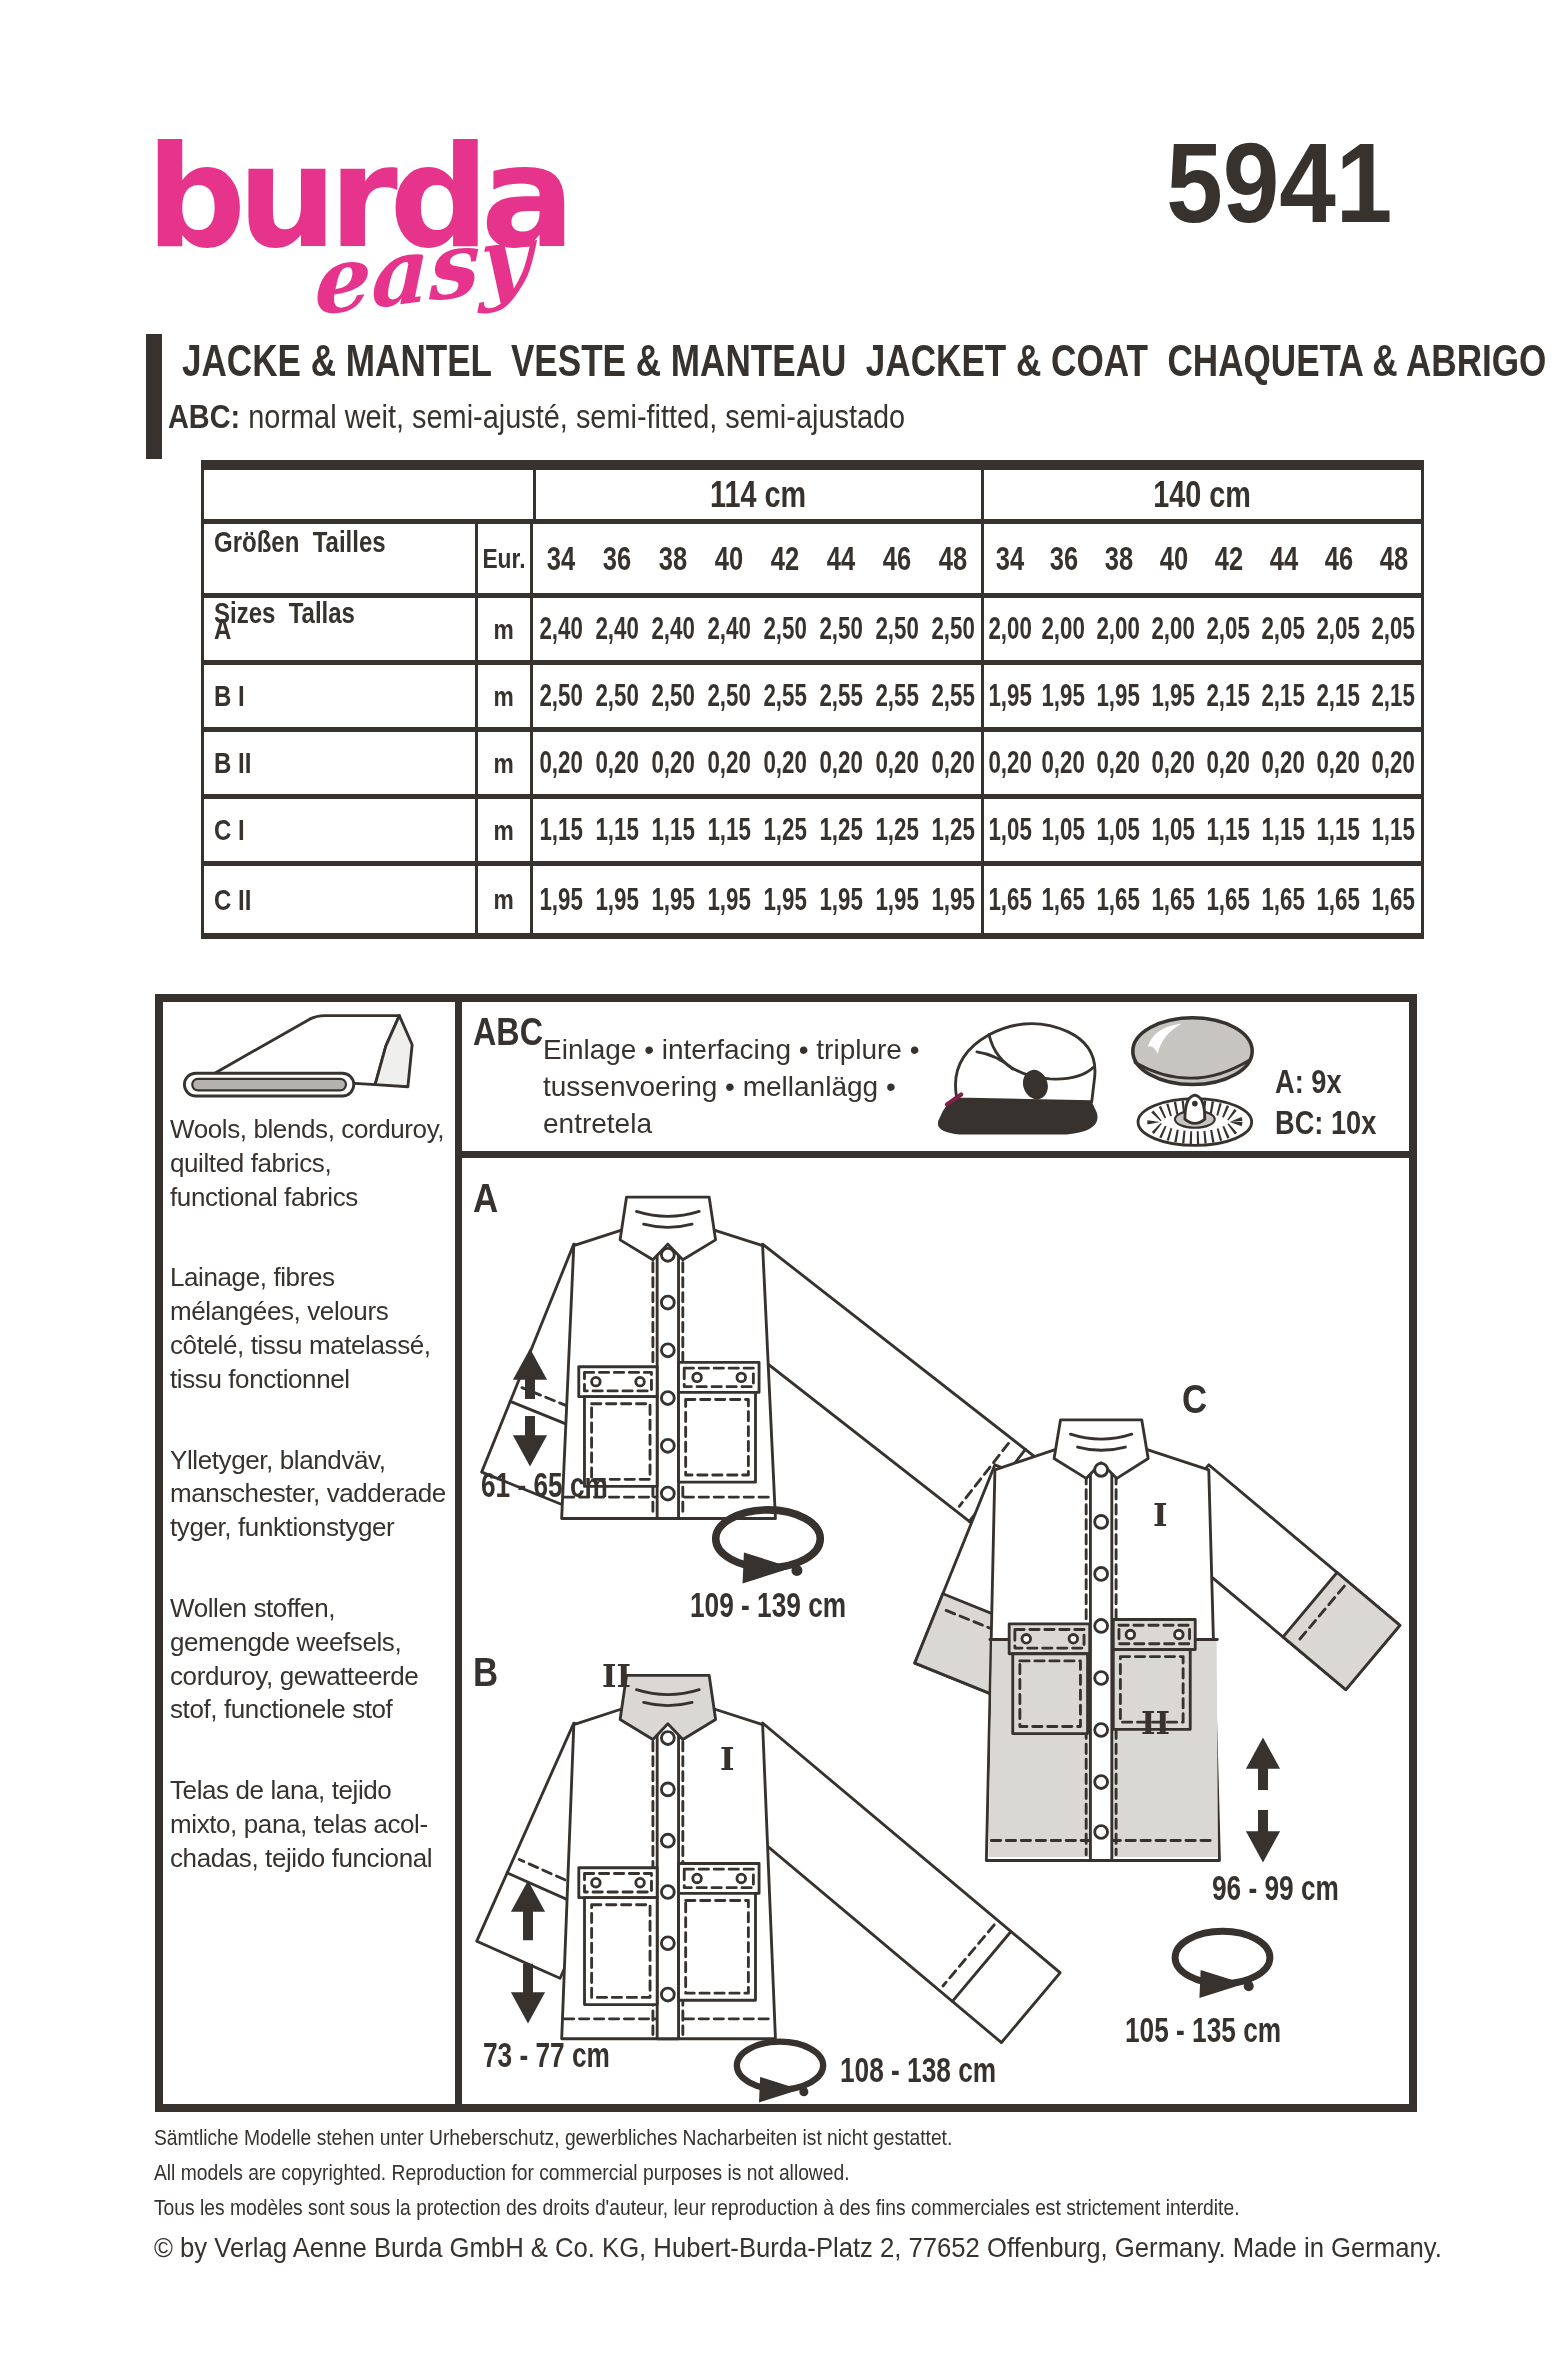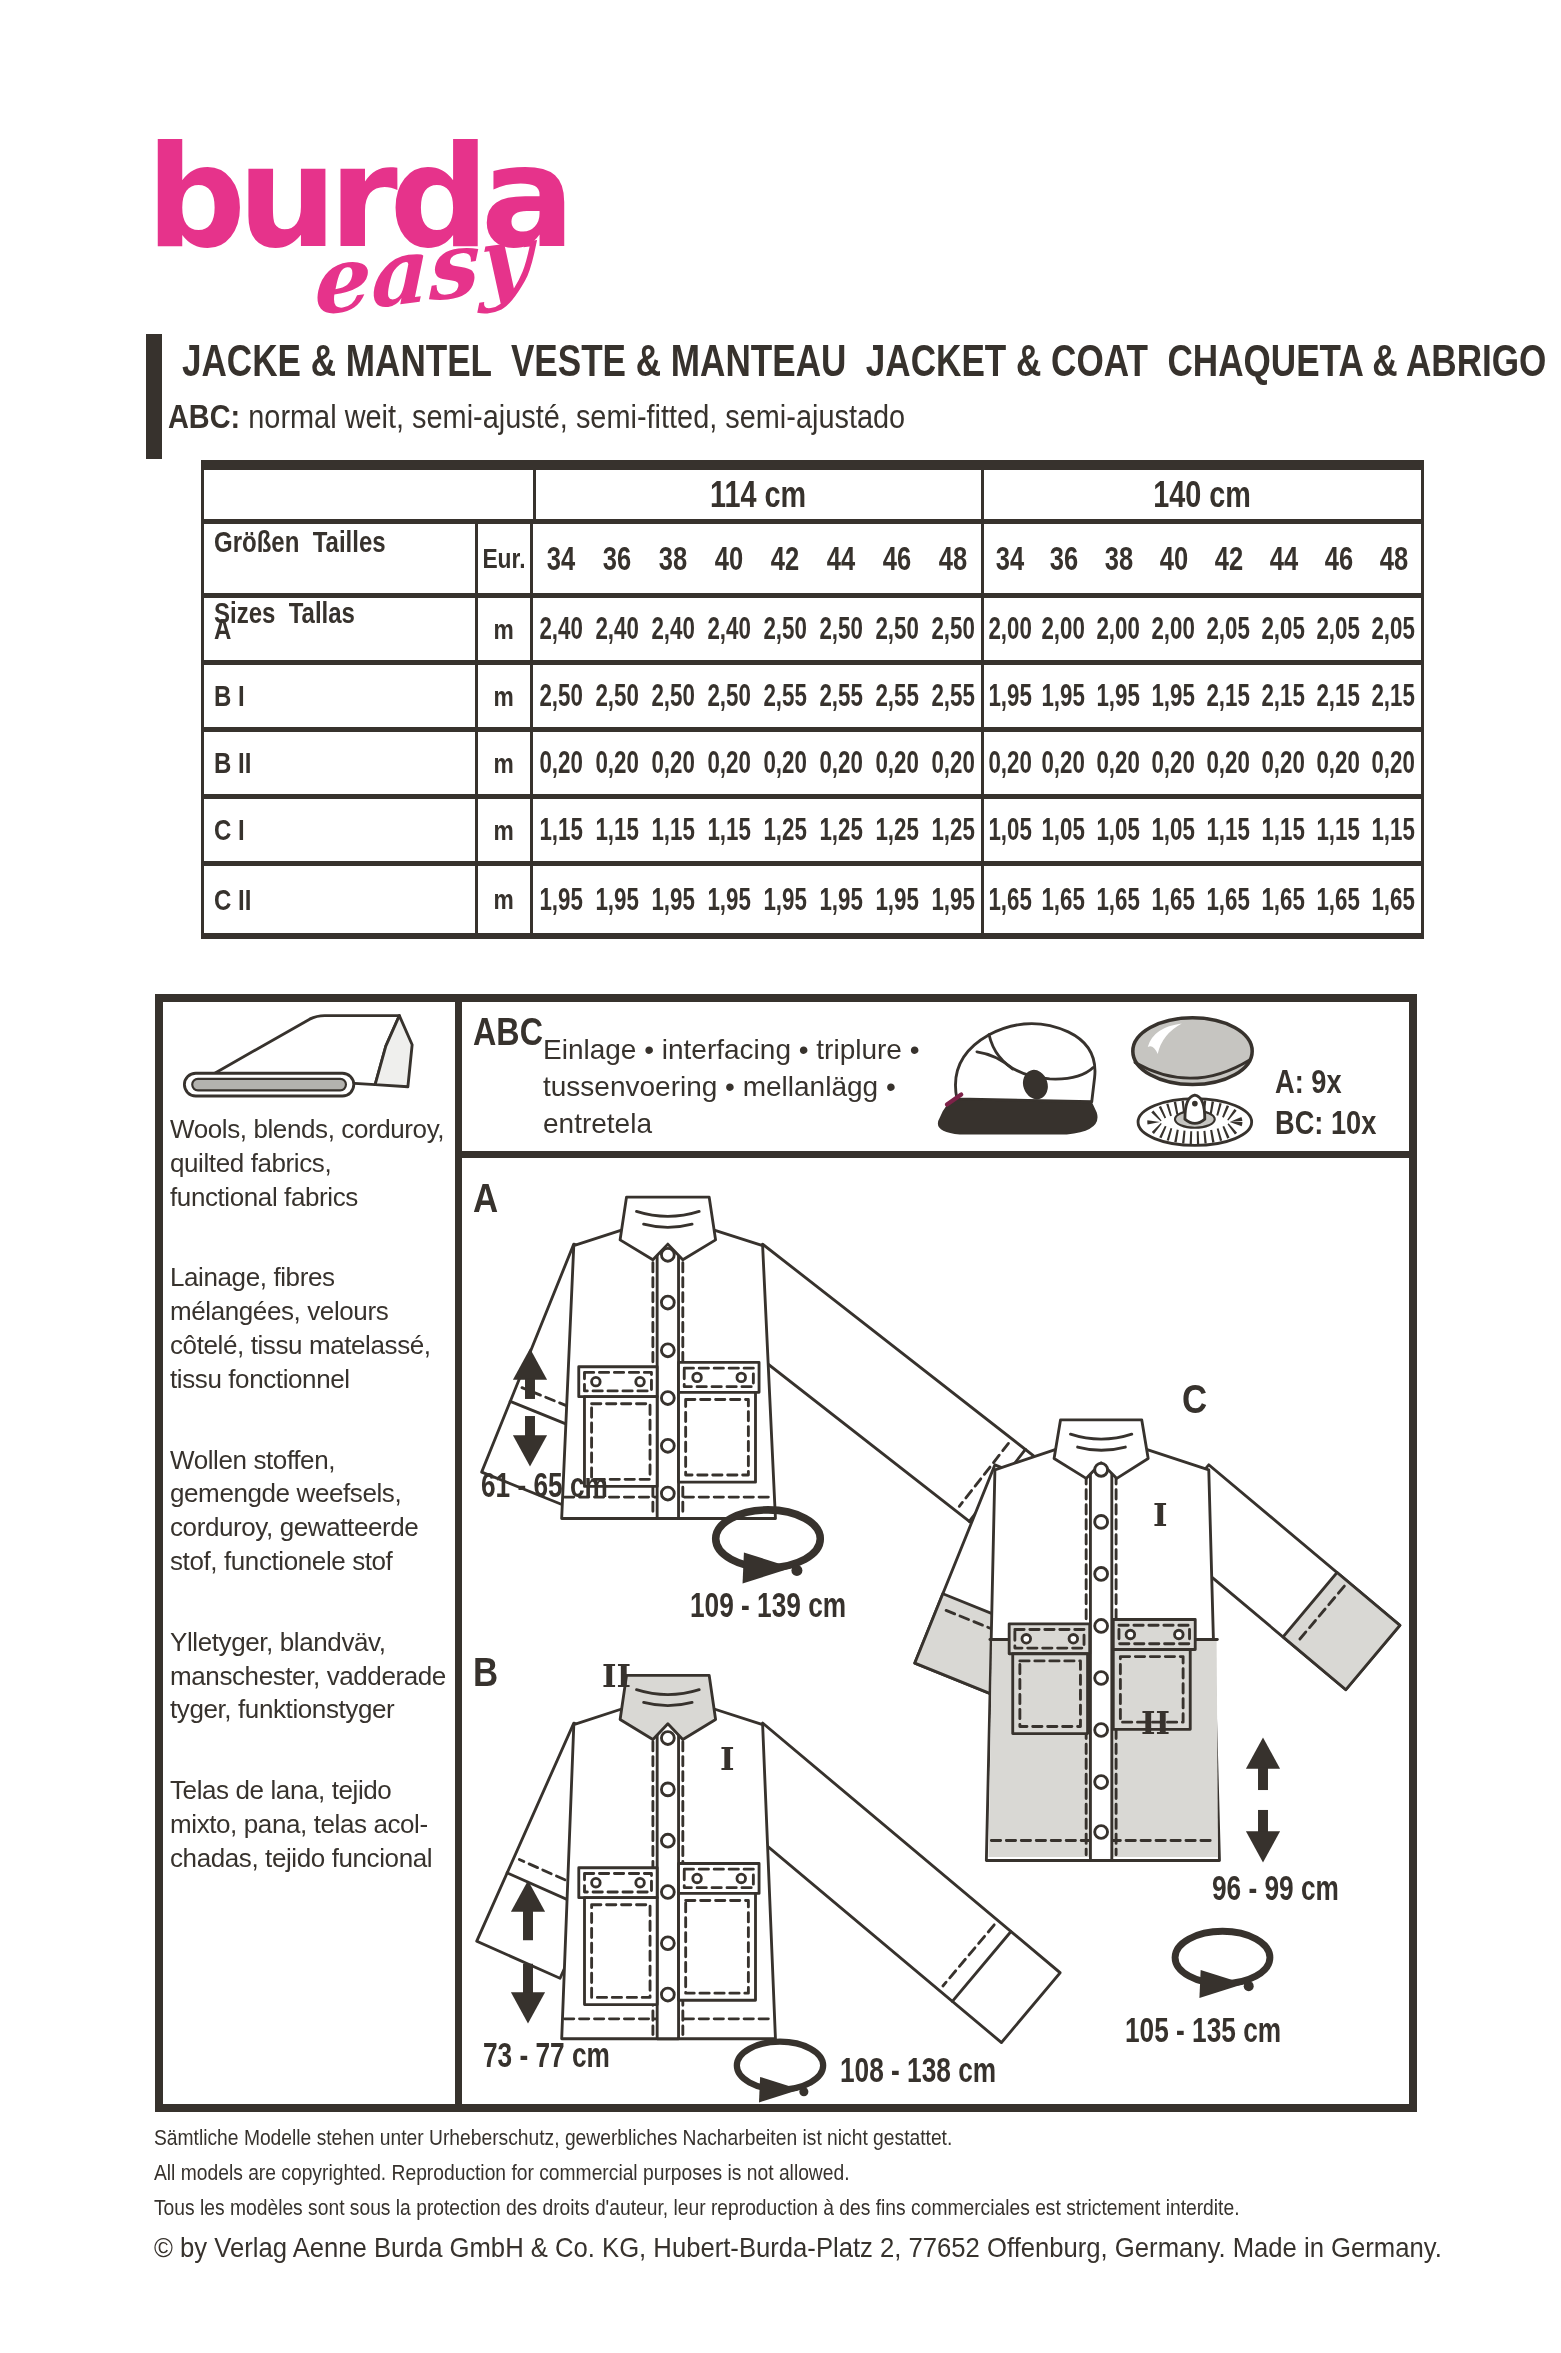--- a/index.html
+++ b/index.html
@@ -82,20 +82,23 @@
 <body>
 
 <div class="page">
 
   <div class="abs" style="left:146px;top:128px;">
     <div class="logo-main">burda</div>
     <div class="abs" style="left:168px;top:96px;">
       <span class="logo-sub">easy</span>
     </div>
   </div>
+  <div class="abs pat-num" style="left:1098px;top:127px;width:294px;">
+    <span class="cx90 cxr">5941</span>
+  </div>
 
   <div class="abs title-bar" style="left:146px;top:334px;width:15.7px;height:125px;"></div>
   <div class="abs title1" style="left:182px;top:338px;">
     <span class="cx78">JACKE &amp; MANTEL  VESTE &amp; MANTEAU  JACKET &amp; COAT  CHAQUETA &amp; ABRIGO</span>
   </div>
   <div class="abs title2" style="left:168px;top:399px;">
     <span class="cx85"><b>ABC:</b><span> normal weit, semi-ajusté, semi-fitted, semi-ajustado</span></span>
   </div>
 
   <div class="abs fab" style="left:201px;top:460px;" id="fab-table">
@@ -447,27 +450,27 @@
     </svg>
   </div>
   <div class="abs fabcol" style="left:170px;top:1113px;width:299px;" id="fabric-col">
       <p>Wools, blends, corduroy,
 quilted fabrics,
 functional fabrics</p>
       <p>Lainage, fibres
 mélangées, velours
 côtelé, tissu matelassé,
 tissu fonctionnel</p>
+      <p>Ylletyger, blandväv,
+manschester, vadderade
+tyger, funktionstyger</p>
       <p>Wollen stoffen,
 gemengde weefsels,
 corduroy, gewatteerde
 stof, functionele stof</p>
-      <p>Ylletyger, blandväv,
-manschester, vadderade
-tyger, funktionstyger</p>
       <p>Telas de lana, tejido
 mixto, pana, telas acol-
 chadas, tejido funcional</p>
     </div>
 
   <div class="abs abc-lab" style="left:473px;top:1011px;">
     <span class="cx85">ABC</span>
   </div>
   <div class="abs inter-lines" style="left:543px;top:1032px;" id="inter-lines">
       <div>Einlage • interfacing • triplure •</div>

